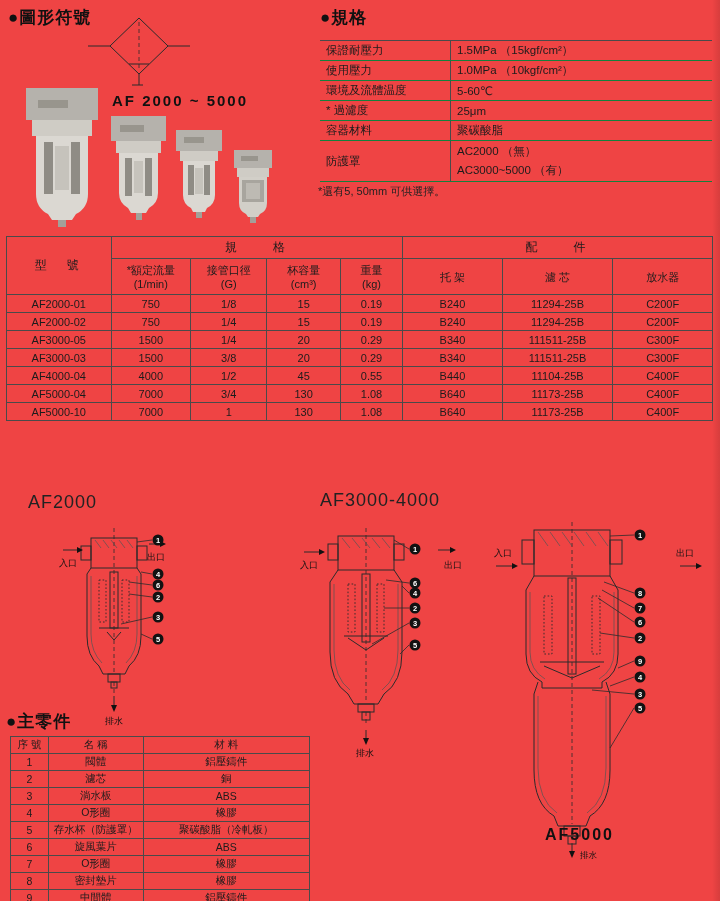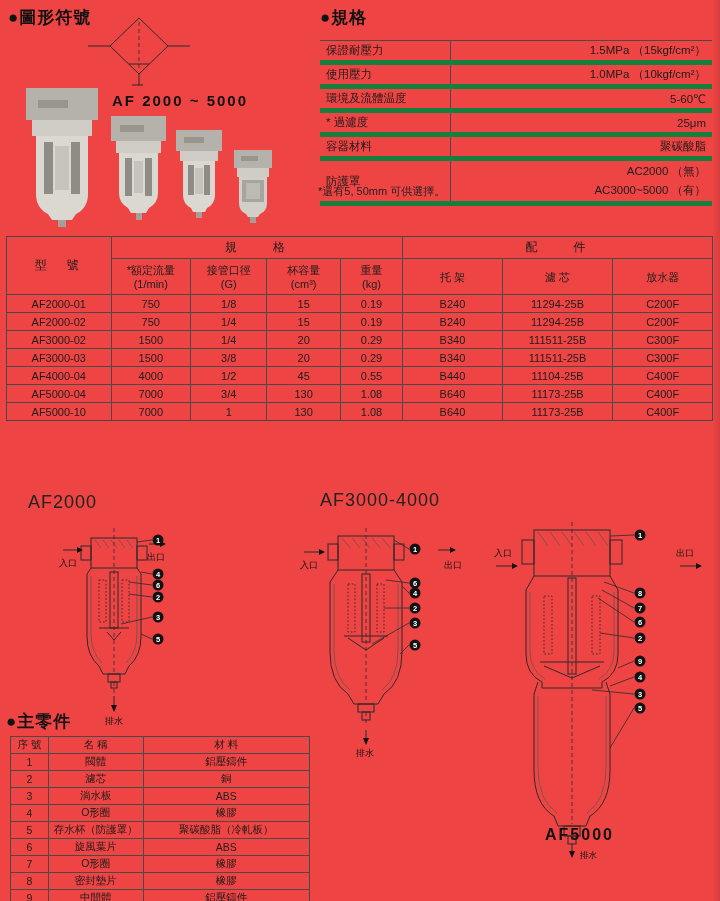--- a/index.html
+++ b/index.html
@@ -11,23 +11,23 @@
   }
   .abs{position:absolute;}
   .sec-title{font-size:17px;font-weight:bold;letter-spacing:1px;color:#111;}
   .sub-label{font-size:18px;color:#222;letter-spacing:1px;}
   .range-label{font-size:15px;font-weight:bold;letter-spacing:2px;color:#111;}
   .footnote{font-size:11px;color:#222;}
 
   
   table{border-collapse:collapse;}
   .spec-table{width:392px;font-size:11.5px;}
-  .spec-table td{border-top:1px solid #4a4a4a;border-bottom:5px solid #15803d;padding:0 6px;height:19px;}
+  .spec-table td{border-top:1px solid #4a4a4a;border-bottom:1px solid #15803d;padding:0 6px;height:19px;}
   .spec-table td.lab{width:118px;text-align:left;border-right:1px solid #4a4a4a;}
-  .spec-table td.val{text-align:right;}
+  .spec-table td.val{text-align:left;}
   .spec-table tr.dbl td{height:40px;}
   .spec-table .twoline div{line-height:19px;}
 
   
   .model-table{width:707px;font-size:11px;border:1.5px solid #3a3a3a;}
   .model-table th,.model-table td{border:1px solid #4a4a4a;text-align:center;font-weight:normal;padding:0 2px;}
   .model-table thead tr.grp th{height:21px;font-size:12px;letter-spacing:4px;}
   .model-table thead tr.sub th{height:35px;line-height:14px;}
   .model-table tbody td{height:17px;}
 
@@ -208,21 +208,21 @@
           <td>AF2000-02</td>
           <td>750</td>
           <td>1/4</td>
           <td>15</td>
           <td>0.19</td>
           <td>B240</td>
           <td>11294-25B</td>
           <td>C200F</td>
         </tr>
         <tr>
-          <td>AF3000-02</td>
+          <td>AF3000-05</td>
           <td>1500</td>
           <td>1/4</td>
           <td>20</td>
           <td>0.29</td>
           <td>B340</td>
           <td>111511-25B</td>
           <td>C300F</td>
         </tr>
         <tr>
           <td>AF3000-03</td>

